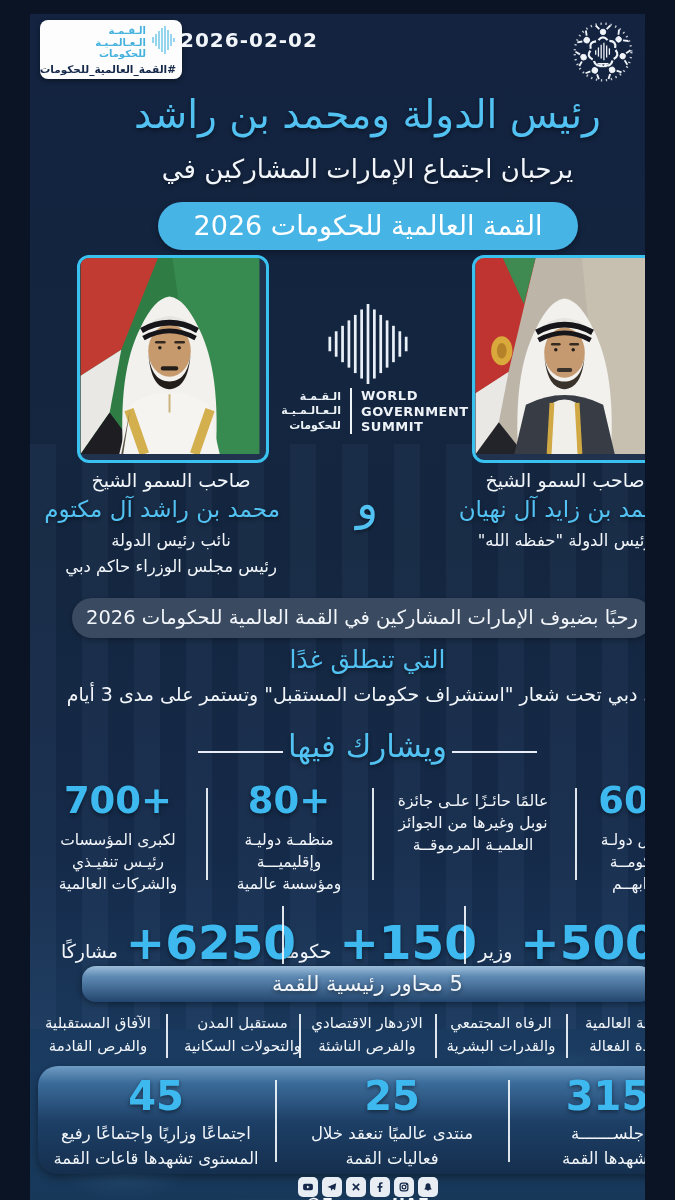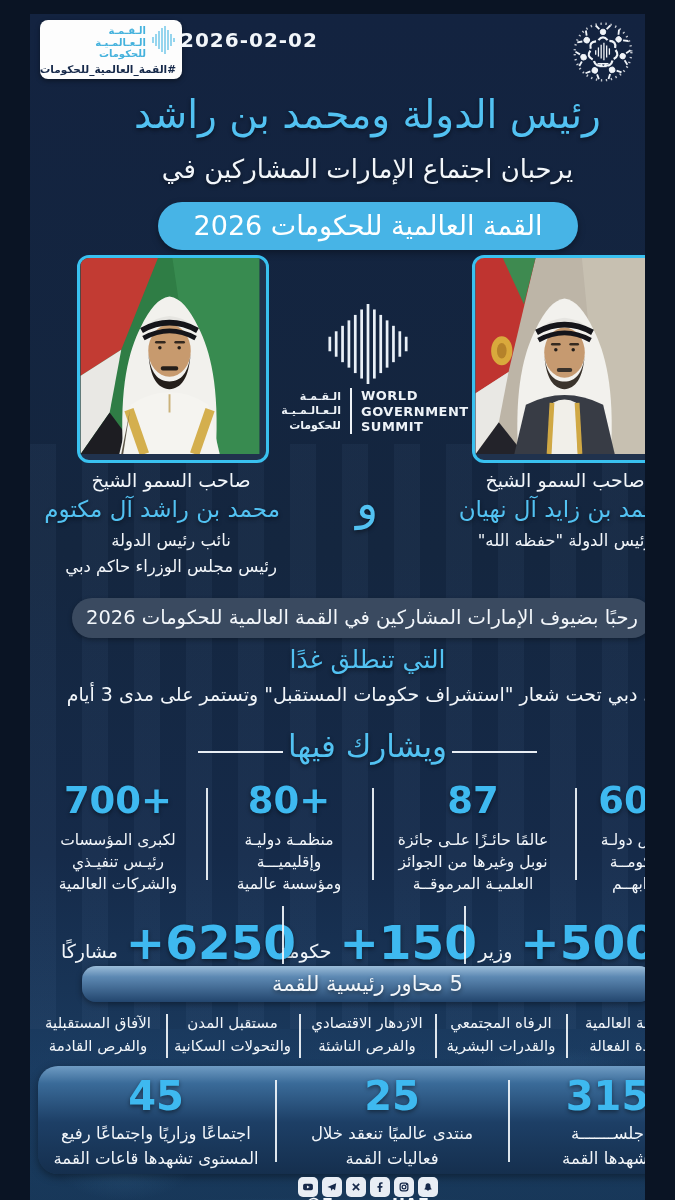--- a/index.html
+++ b/index.html
@@ -278,21 +278,20 @@
 
   <div class="abs s1col center" style="left:544px;width:131px;">
     <div class="v num" dir="ltr">60+</div>
     <div class="l ar white">
       <div class="nowrap">رئيـس دولـة</div>
       <div class="nowrap">وحكومــة</div>
       <div class="nowrap">ونوابهــم</div>
     </div>
   </div>
   <div class="abs s1col center" style="left:342px;width:202px;">
-    <div class="v num" dir="ltr">87</div>
     <div class="l ar white">
       <div class="nowrap">عالمًا حائـزًا علـى جائزة</div>
       <div class="nowrap">نوبل وغيرها من الجوائز</div>
       <div class="nowrap">العلميـة المرموقــة</div>
     </div>
   </div>
   <div class="abs s1col center" style="left:176px;width:166px;">
     <div class="v num" dir="ltr">80+</div>
     <div class="l ar white">
       <div class="nowrap">منظمـة دوليـة</div>
@@ -334,21 +333,21 @@
       <div class="nowrap">والقيادة الفعالة</div>
   </div>
   <div class="abs axcol ar center white" style="left:407px;width:128px;">
     <div class="nowrap">الرفاه المجتمعي</div>
       <div class="nowrap">والقدرات البشرية</div>
   </div>
   <div class="abs axcol ar center white" style="left:271px;width:132px;">
     <div class="nowrap">الازدهار الاقتصادي</div>
       <div class="nowrap">والفرص الناشئة</div>
   </div>
-  <div class="abs axcol ar center white" style="left:138px;width:129px;">
+  <div class="abs axcol ar center white" style="left:138px;width:129px;padding-left:10px;">
     <div class="nowrap">مستقبل المدن</div>
       <div class="nowrap">والتحولات السكانية</div>
   </div>
   <div class="abs axcol ar center white" style="left:2px;width:132px;">
     <div class="nowrap">الآفاق المستقبلية</div>
       <div class="nowrap">والفرص القادمة</div>
   </div>
   <div class="abs vdiv" style="left:536px;top:1000px;height:44px;"></div>
   <div class="abs vdiv" style="left:405px;top:1000px;height:44px;"></div>
   <div class="abs vdiv" style="left:269px;top:1000px;height:44px;"></div>

